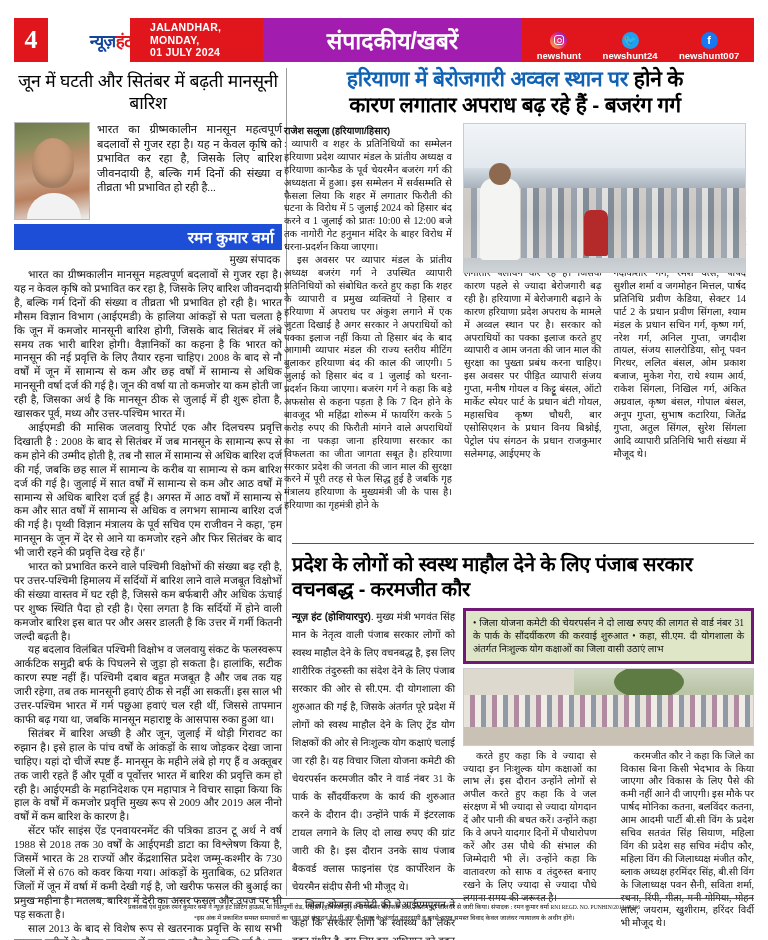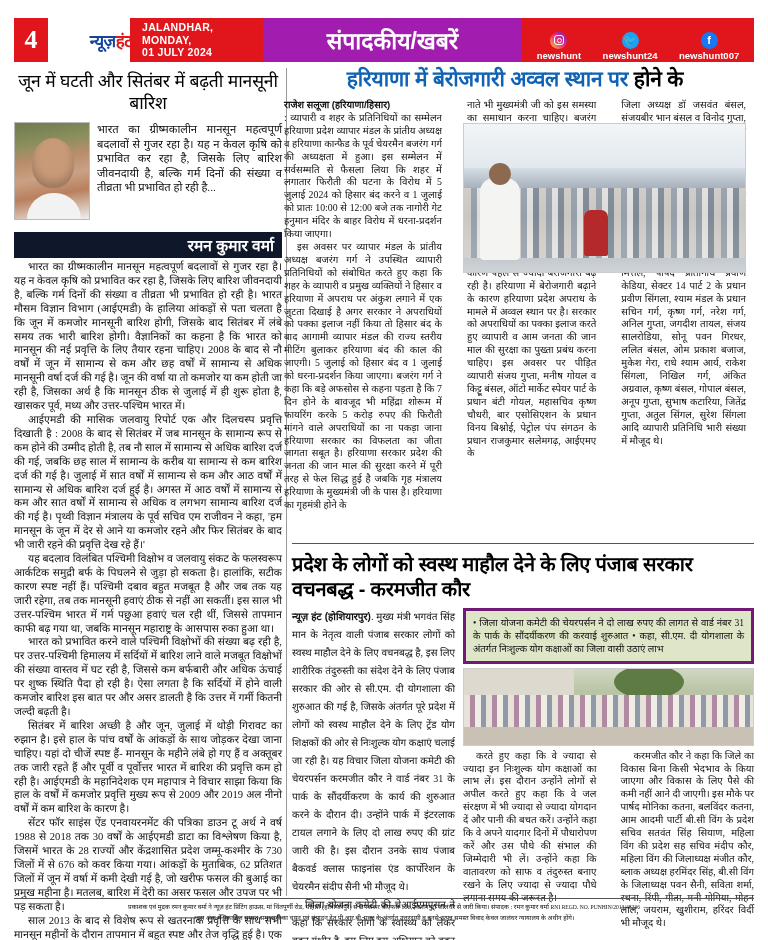--- a/index.html
+++ b/index.html
@@ -8,21 +8,21 @@
 
   
   .masthead{position:absolute;left:14px;top:18px;width:740px;height:44px;display:flex;align-items:stretch;}
   .mh-pageno{width:34px;background:#e0161c;color:#fff;display:flex;align-items:center;justify-content:center;
              font-family:"Liberation Serif",serif;font-size:26px;font-weight:bold;}
   .mh-logo{width:82px;background:#ffffff;display:flex;align-items:center;justify-content:center;}
   .mh-logo-inner{font-family:"Liberation Sans",sans-serif;font-size:17px;font-weight:bold;letter-spacing:-.5px;}
   .mh-logo-inner .b{color:#14459b;margin-left:44px;}
   .mh-logo-inner .r{color:#e0161c;}
   .mh-date{flex:0 0 133px;background:#e0161c;color:#fff;display:flex;flex-direction:column;justify-content:center;
-           padding-left:12px;box-sizing:border-box;}
+           padding-left:20px;box-sizing:border-box;}
   .mh-date span{font-family:"Liberation Sans",sans-serif;font-size:10.5px;font-weight:bold;letter-spacing:.3px;line-height:12.5px;}
   .mh-section{flex:0 0 259px;background:#a21caf;color:#fff;display:flex;align-items:center;justify-content:center;
               font-family:"Liberation Sans",sans-serif;font-size:23px;font-weight:bold;letter-spacing:0px;}
   .mh-social{flex:1;background:#e0161c;display:flex;align-items:flex-end;justify-content:space-around;padding:0 4px 2px 4px;box-sizing:border-box;}
   .soc{display:flex;flex-direction:column;align-items:center;line-height:1;}
   .soc .glyph{width:17px;height:17px;border-radius:50%;display:flex;align-items:center;justify-content:center;
               font-family:"Liberation Sans",sans-serif;font-size:11px;font-weight:bold;color:#fff;margin-bottom:2px;}
   .soc .ig{background:linear-gradient(45deg,#f9ce34,#ee2a7b,#6228d7);}
   .soc .ig .sq{width:8px;height:8px;border:1.4px solid #fff;border-radius:3px;position:relative;}
   .soc .ig .sq:after{content:"";position:absolute;left:1.8px;top:1.8px;width:2.8px;height:2.8px;border:1.2px solid #fff;border-radius:50%;}
@@ -39,33 +39,33 @@
   .ed-head{font-family:"Liberation Sans",sans-serif;font-size:17.5px;font-weight:normal;line-height:22px;
            text-align:center;color:#000;letter-spacing:-.2px;}
   .ed-top{display:flex;margin-top:8px;}
   .ed-photo{width:76px;height:98px;flex:0 0 76px;
             background:linear-gradient(170deg,#6f7a4d 0%,#8a8f5e 22%,#b98d6c 38%,#caa184 55%,#b8805e 72%,#efefef 100%);
             border:1px solid #bbb;box-sizing:border-box;position:relative;overflow:hidden;}
   .ed-photo:before{content:"";position:absolute;left:17px;top:15px;width:42px;height:50px;border-radius:50% 50% 45% 45%;
             background:#c89a78;box-shadow:inset 0 -6px 8px rgba(0,0,0,.22);}
   .ed-photo:after{content:"";position:absolute;left:12px;bottom:0;width:54px;height:26px;border-radius:26px 26px 0 0;background:#f2f2f2;}
   .ed-intro{flex:1;padding-left:7px;font-size:11.2px;line-height:14.6px;text-align:justify;}
-  .ed-byline{margin-top:12px;background:#0f172a;height:26px;display:flex;align-items:center;justify-content:flex-end;padding-right:8px;}
+  .ed-byline{margin-top:4px;background:#1d4ed8;height:26px;display:flex;align-items:center;justify-content:flex-end;padding-right:8px;}
   .ed-byline span{font-family:"Liberation Sans",sans-serif;color:#fff;font-size:15.5px;font-weight:bold;}
   .ed-role{text-align:right;font-size:10.5px;margin-top:2px;padding-right:2px;}
   .ed-body p{margin:0;font-size:10.6px;line-height:13.9px;text-align:justify;text-indent:14px;}
   .ed-body{margin-top:2px;}
 
   
   .story1{position:absolute;left:284px;top:66px;width:462px;}
   .s1-headline{text-align:center;font-family:"Liberation Sans",sans-serif;font-weight:bold;
                font-size:21px;line-height:26px;letter-spacing:-.2px;}
   .s1-headline .hl-blue{color:#1062b4;}
   .s1-headline .hl-black{color:#000;}
-  .s1-body{display:flex;gap:25px;margin-top:7px;}
+  .s1-body{display:flex;gap:12px;margin-top:7px;}
   .s1-c1{width:171px;}
   .s1-c2{width:140px;}
   .s1-c3{width:135px;}
   .s1-c1 p,.s1-c2 p,.s1-c3 p{margin:0;font-size:9.8px;line-height:12.9px;text-align:justify;}
   .s1-c1 .lead{text-indent:0;}
   .s1-c1 .dek{font-family:"Liberation Sans",sans-serif;font-weight:bold;font-size:9.6px;}
   .s1-indent{text-indent:13px;}
   .s1-photo{width:283px;height:150px;float:right;margin:0 0 4px 0;border:1px solid #ccc;box-sizing:border-box;
             background:linear-gradient(to bottom,#e9eef3 0%,#dbe3ea 28%,#9fa9b4 46%,#7d8894 62%,#b6bcc2 80%,#cfd4d8 100%);
             position:relative;overflow:hidden;}
@@ -144,35 +144,37 @@
 
   <div class="leftcol">
     <div class="ed-head">जून में घटती और सितंबर में बढ़ती मानसूनी बारिश</div>
     <div class="ed-top">
       <div class="ed-photo"></div>
       <div class="ed-intro">भारत का ग्रीष्मकालीन मानसून महत्वपूर्ण बदलावों से गुजर रहा है। यह न केवल कृषि को प्रभावित कर रहा है, जिसके लिए बारिश जीवनदायी है, बल्कि गर्म दिनों की संख्या व तीव्रता भी प्रभावित हो रही है...</div>
     </div>
     <div class="ed-byline">
       <span>रमन कुमार वर्मा</span>
     </div>
+    <div class="ed-role">मुख्य संपादक</div>
     <div class="ed-body">
       <p>भारत का ग्रीष्मकालीन मानसून महत्वपूर्ण बदलावों से गुजर रहा है। यह न केवल कृषि को प्रभावित कर रहा है, जिसके लिए बारिश जीवनदायी है, बल्कि गर्म दिनों की संख्या व तीव्रता भी प्रभावित हो रही है। भारत मौसम विज्ञान विभाग (आईएमडी) के हालिया आंकड़ों से पता चलता है कि जून में कमजोर मानसूनी बारिश होगी, जिसके बाद सितंबर में लंबे समय तक भारी बारिश होगी। वैज्ञानिकों का कहना है कि भारत को मानसून की नई प्रवृत्ति के लिए तैयार रहना चाहिए। 2008 के बाद से नौ वर्षों में जून में सामान्य से कम और छह वर्षों में सामान्य से अधिक मानसूनी वर्षा दर्ज की गई है। जून की वर्षा या तो कमजोर या कम होती जा रही है, जिसका अर्थ है कि मानसून ठीक से जुलाई में ही शुरू होता है, खासकर पूर्व, मध्य और उत्तर-पश्चिम भारत में।</p>
       <p>आईएमडी की मासिक जलवायु रिपोर्ट एक और दिलचस्प प्रवृत्ति दिखाती है : 2008 के बाद से सितंबर में जब मानसून के सामान्य रूप से कम होने की उम्मीद होती है, तब नौ साल में सामान्य से अधिक बारिश दर्ज की गई, जबकि छह साल में सामान्य के करीब या सामान्य से कम बारिश दर्ज की गई है। जुलाई में सात वर्षों में सामान्य से कम और आठ वर्षों में सामान्य से अधिक बारिश दर्ज हुई है। अगस्त में आठ वर्षों में सामान्य से कम और सात वर्षों में सामान्य से अधिक व लगभग सामान्य बारिश दर्ज की गई है। पृथ्वी विज्ञान मंत्रालय के पूर्व सचिव एम राजीवन ने कहा, 'हम मानसून के जून में देर से आने या कमजोर रहने और फिर सितंबर के बाद भी जारी रहने की प्रवृत्ति देख रहे हैं।'</p>
+      <p>भारत को प्रभावित करने वाले पश्चिमी विक्षोभों की संख्या बढ़ रही है, पर उत्तर-पश्चिमी हिमालय में सर्दियों में बारिश लाने वाले मजबूत विक्षोभों की संख्या वास्तव में घट रही है, जिससे कम बर्फबारी और अधिक ऊंचाई पर शुष्क स्थिति पैदा हो रही है। ऐसा लगता है कि सर्दियों में होने वाली कमजोर बारिश इस बात पर और असर डालती है कि उत्तर में गर्मी कितनी जल्दी बढ़ती है।</p>
       <p>यह बदलाव विलंबित पश्चिमी विक्षोभ व जलवायु संकट के फलस्वरूप आर्कटिक समुद्री बर्फ के पिघलने से जुड़ा हो सकता है। हालांकि, सटीक कारण स्पष्ट नहीं हैं। पश्चिमी दबाव बहुत मजबूत है और जब तक यह जारी रहेगा, तब तक मानसूनी हवाएं ठीक से नहीं आ सकतीं। इस साल भी उत्तर-पश्चिम भारत में गर्म पछुआ हवाएं चल रही थीं, जिससे तापमान काफी बढ़ गया था, जबकि मानसून महाराष्ट्र के आसपास रुका हुआ था।</p>
-      <p>भारत को प्रभावित करने वाले पश्चिमी विक्षोभों की संख्या बढ़ रही है, पर उत्तर-पश्चिमी हिमालय में सर्दियों में बारिश लाने वाले मजबूत विक्षोभों की संख्या वास्तव में घट रही है, जिससे कम बर्फबारी और अधिक ऊंचाई पर शुष्क स्थिति पैदा हो रही है। ऐसा लगता है कि सर्दियों में होने वाली कमजोर बारिश इस बात पर और असर डालती है कि उत्तर में गर्मी कितनी जल्दी बढ़ती है।</p>
       <p>सितंबर में बारिश अच्छी है और जून, जुलाई में थोड़ी गिरावट का रुझान है। इसे हाल के पांच वर्षों के आंकड़ों के साथ जोड़कर देखा जाना चाहिए। यहां दो चीजें स्पष्ट हैं- मानसून के महीने लंबे हो गए हैं व अक्तूबर तक जारी रहते हैं और पूर्वी व पूर्वोत्तर भारत में बारिश की प्रवृत्ति कम हो रही है। आईएमडी के महानिदेशक एम महापात्र ने विचार साझा किया कि हाल के वर्षों में कमजोर प्रवृत्ति मुख्य रूप से 2009 और 2019 अल नीनो वर्षों में कम बारिश के कारण है।</p>
       <p>सेंटर फॉर साइंस ऐंड एनवायरनमेंट की पत्रिका डाउन टू अर्थ ने वर्ष 1988 से 2018 तक 30 वर्षों के आईएमडी डाटा का विश्लेषण किया है, जिसमें भारत के 28 राज्यों और केंद्रशासित प्रदेश जम्मू-कश्मीर के 730 जिलों में से 676 को कवर किया गया। आंकड़ों के मुताबिक, 62 प्रतिशत जिलों में जून में वर्षा में कमी देखी गई है, जो खरीफ फसल की बुआई का प्रमुख महीना है। मतलब, बारिश में देरी का असर फसल और उपज पर भी पड़ सकता है।</p>
       <p>साल 2013 के बाद से विशेष रूप से खतरनाक प्रवृत्ति के साथ सभी मानसून महीनों के दौरान तापमान में बहुत स्पष्ट और तेज वृद्धि हुई है। एक पहलू यह भी है कि उत्तर प्रदेश, बिहार, पश्चिम बंगाल, मेघालय और नगालैंड ने हाल के 30 वर्षों की अवधि के दौरान दक्षिण-पश्चिम मानसूनी वर्षा में काफी कमी देखी है। अब आंध्र प्रदेश, बिहार, छत्तीसगढ़ के उत्तरी भागों, झारखंड, मध्य प्रदेश, ओडिशा, तमिलनाडु, उत्तर प्रदेश और पश्चिम बंगाल के दक्षिणी तटीय क्षेत्रों में मानसून के दौरान शुष्क दिनों की संख्या में उल्लेखनीय वृद्धि हो रही है। मौसम में बदलाव के व्यापक प्रभाव हैं, हमें सोचना चाहिए कि इन बदलावों से हम कैसे तालमेल बिठाएंगे?</p>
     </div>
   </div>
 
   <div class="story1">
     <div class="s1-headline">
       <span class="hl-blue">हरियाणा में बेरोजगारी अव्वल स्थान पर</span>
       <span class="hl-black">होने के</span><br>
+      <span class="hl-black">कारण लगातार अपराध बढ़ रहे हैं - बजरंग गर्ग</span>
     </div>
     <div class="s1-body">
       <div class="s1-c1">
         <p class="lead"><span class="dek">राजेश सलूजा</span> <span class="dek">(हरियाणा/हिसार)</span></p>
         <p>: व्यापारी व शहर के प्रतिनिधियों का सम्मेलन हरियाणा प्रदेश व्यापार मंडल के प्रांतीय अध्यक्ष व हरियाणा कान्फैड के पूर्व चेयरमैन बजरंग गर्ग की अध्यक्षता में हुआ। इस सम्मेलन में सर्वसम्मति से फैसला लिया कि शहर में लगातार फिरौती की घटना के विरोध में 5 जुलाई 2024 को हिसार बंद करने व 1 जुलाई को प्रातः 10:00 से 12:00 बजे तक नागोरी गेट हनुमान मंदिर के बाहर विरोध में धरना-प्रदर्शन किया जाएगा।</p>
         <p class="s1-indent">इस अवसर पर व्यापार मंडल के प्रांतीय अध्यक्ष बजरंग गर्ग ने उपस्थित व्यापारी प्रतिनिधियों को संबोधित करते हुए कहा कि शहर के व्यापारी व प्रमुख व्यक्तियों ने हिसार व हरियाणा में अपराध पर अंकुश लगाने में एक जुटता दिखाई है अगर सरकार ने अपराधियों को पक्का इलाज नहीं किया तो हिसार बंद के बाद आगामी व्यापार मंडल की राज्य स्तरीय मीटिंग बुलाकर हरियाणा बंद की काल की जाएगी। 5 जुलाई को हिसार बंद व 1 जुलाई को धरना-प्रदर्शन किया जाएगा। बजरंग गर्ग ने कहा कि बड़े अफसोस से कहना पड़ता है कि 7 दिन होने के बावजूद भी महिंद्रा शोरूम में फायरिंग करके 5 करोड़ रुपए की फिरौती मांगने वाले अपराधियों का ना पकड़ा जाना हरियाणा सरकार का विफलता का जीता जागता सबूत है। हरियाणा सरकार प्रदेश की जनता की जान माल की सुरक्षा करने में पूरी तरह से फेल सिद्ध हुई है जबकि गृह मंत्रालय हरियाणा के मुख्यमंत्री जी के पास है। हरियाणा का गृहमंत्री होने के</p>
       </div>
       <div class="s1-c2">
         <p>नाते भी मुख्यमंत्री जी को इस समस्या का समाधान करना चाहिए। बजरंग गर्ग ने कहा कि हरियाणा में जगह-जगह गोलीकांड, फिरौती व मंथली लेने के मामले हो रहे हैं। सरकार अपराधियों को पकड़ने की बजाए झूठी घोषणाएं व व्यादे करने में व्यस्त है। जिस राज्य में अपराध बढ़ जाता है वह राज्य कभी भी तरक्की नहीं कर सकता है।</p>
         <p class="s1-indent">आज अपराध बढ़ने के कारण हरियाणा से व्यापारी व उद्योगपति लगातार पलायन कर रहे हैं। जिसके कारण पहले से ज्यादा बेरोजगारी बढ़ रही है। हरियाणा में बेरोजगारी बढ़ाने के कारण हरियाणा प्रदेश अपराध के मामले में अव्वल स्थान पर है। सरकार को अपराधियों का पक्का इलाज करते हुए व्यापारी व आम जनता की जान माल की सुरक्षा का पुख्ता प्रबंध करना चाहिए। इस अवसर पर पीड़ित व्यापारी संजय गुप्ता, मनीष गोयल व किट्टू बंसल, ऑटो मार्केट स्पेयर पार्ट के प्रधान बंटी गोयल, महासचिव कृष्ण चौधरी, बार एसोसिएशन के प्रधान विनय बिश्नोई, पेट्रोल पंप संगठन के प्रधान राजकुमार सलेमगढ़, आईएमए के</p>

